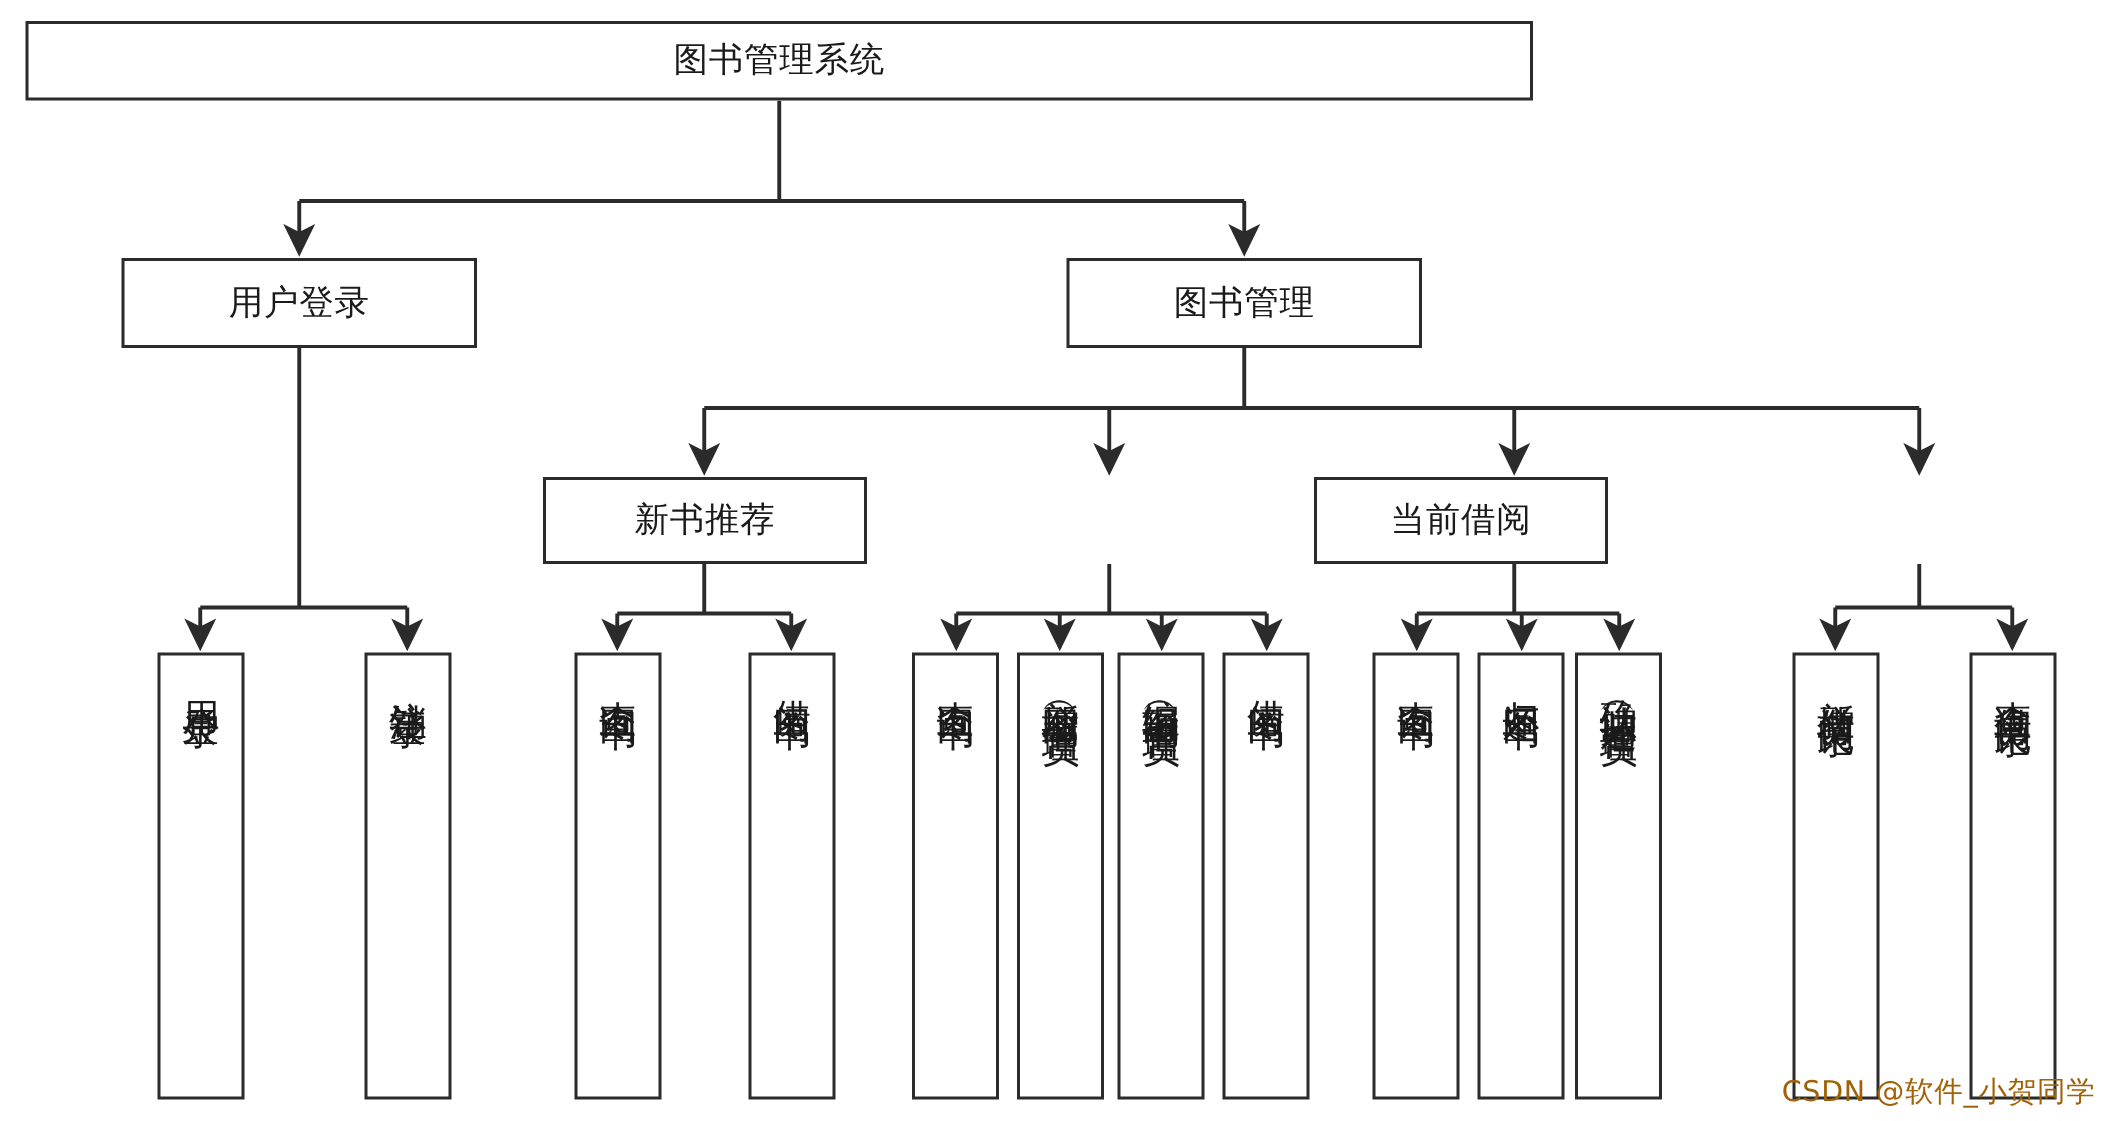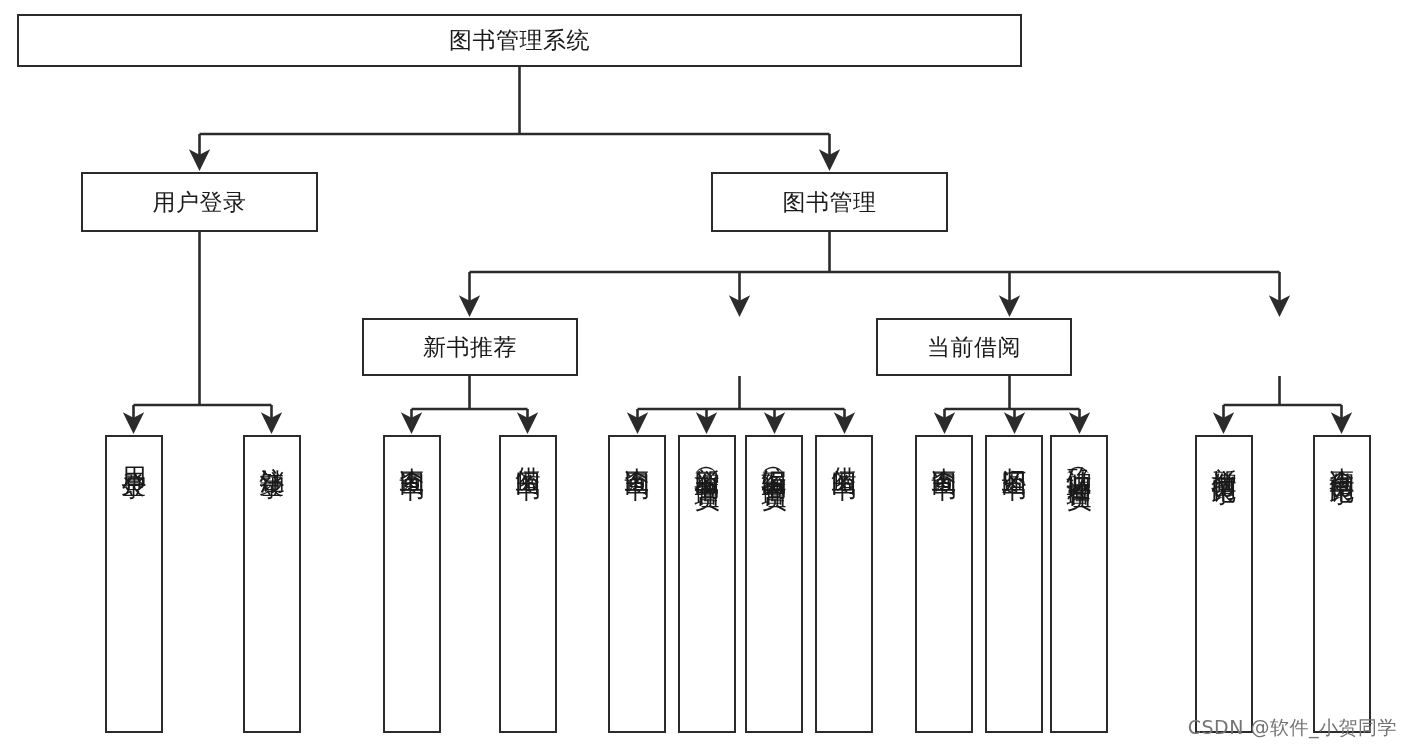--- a/index.html
+++ b/index.html
@@ -60,21 +60,21 @@
     font-size: 25px;
     line-height: 1.0;
     letter-spacing: 3px;
     white-space: nowrap;
   }
   .watermark {
     position: absolute;
     right: 8px;
     bottom: 6px;
     font-size: 19px;
-    color: #737373;
+    color: #a16207;
     white-space: nowrap;
     letter-spacing: 0.5px;
   }
 </style>
 </head>
 <body>
 
 <div id="diagram-root">
 
   <svg id="edges-layer" viewBox="0 0 1405 747" width="1405" height="747" xmlns="http://www.w3.org/2000/svg">

